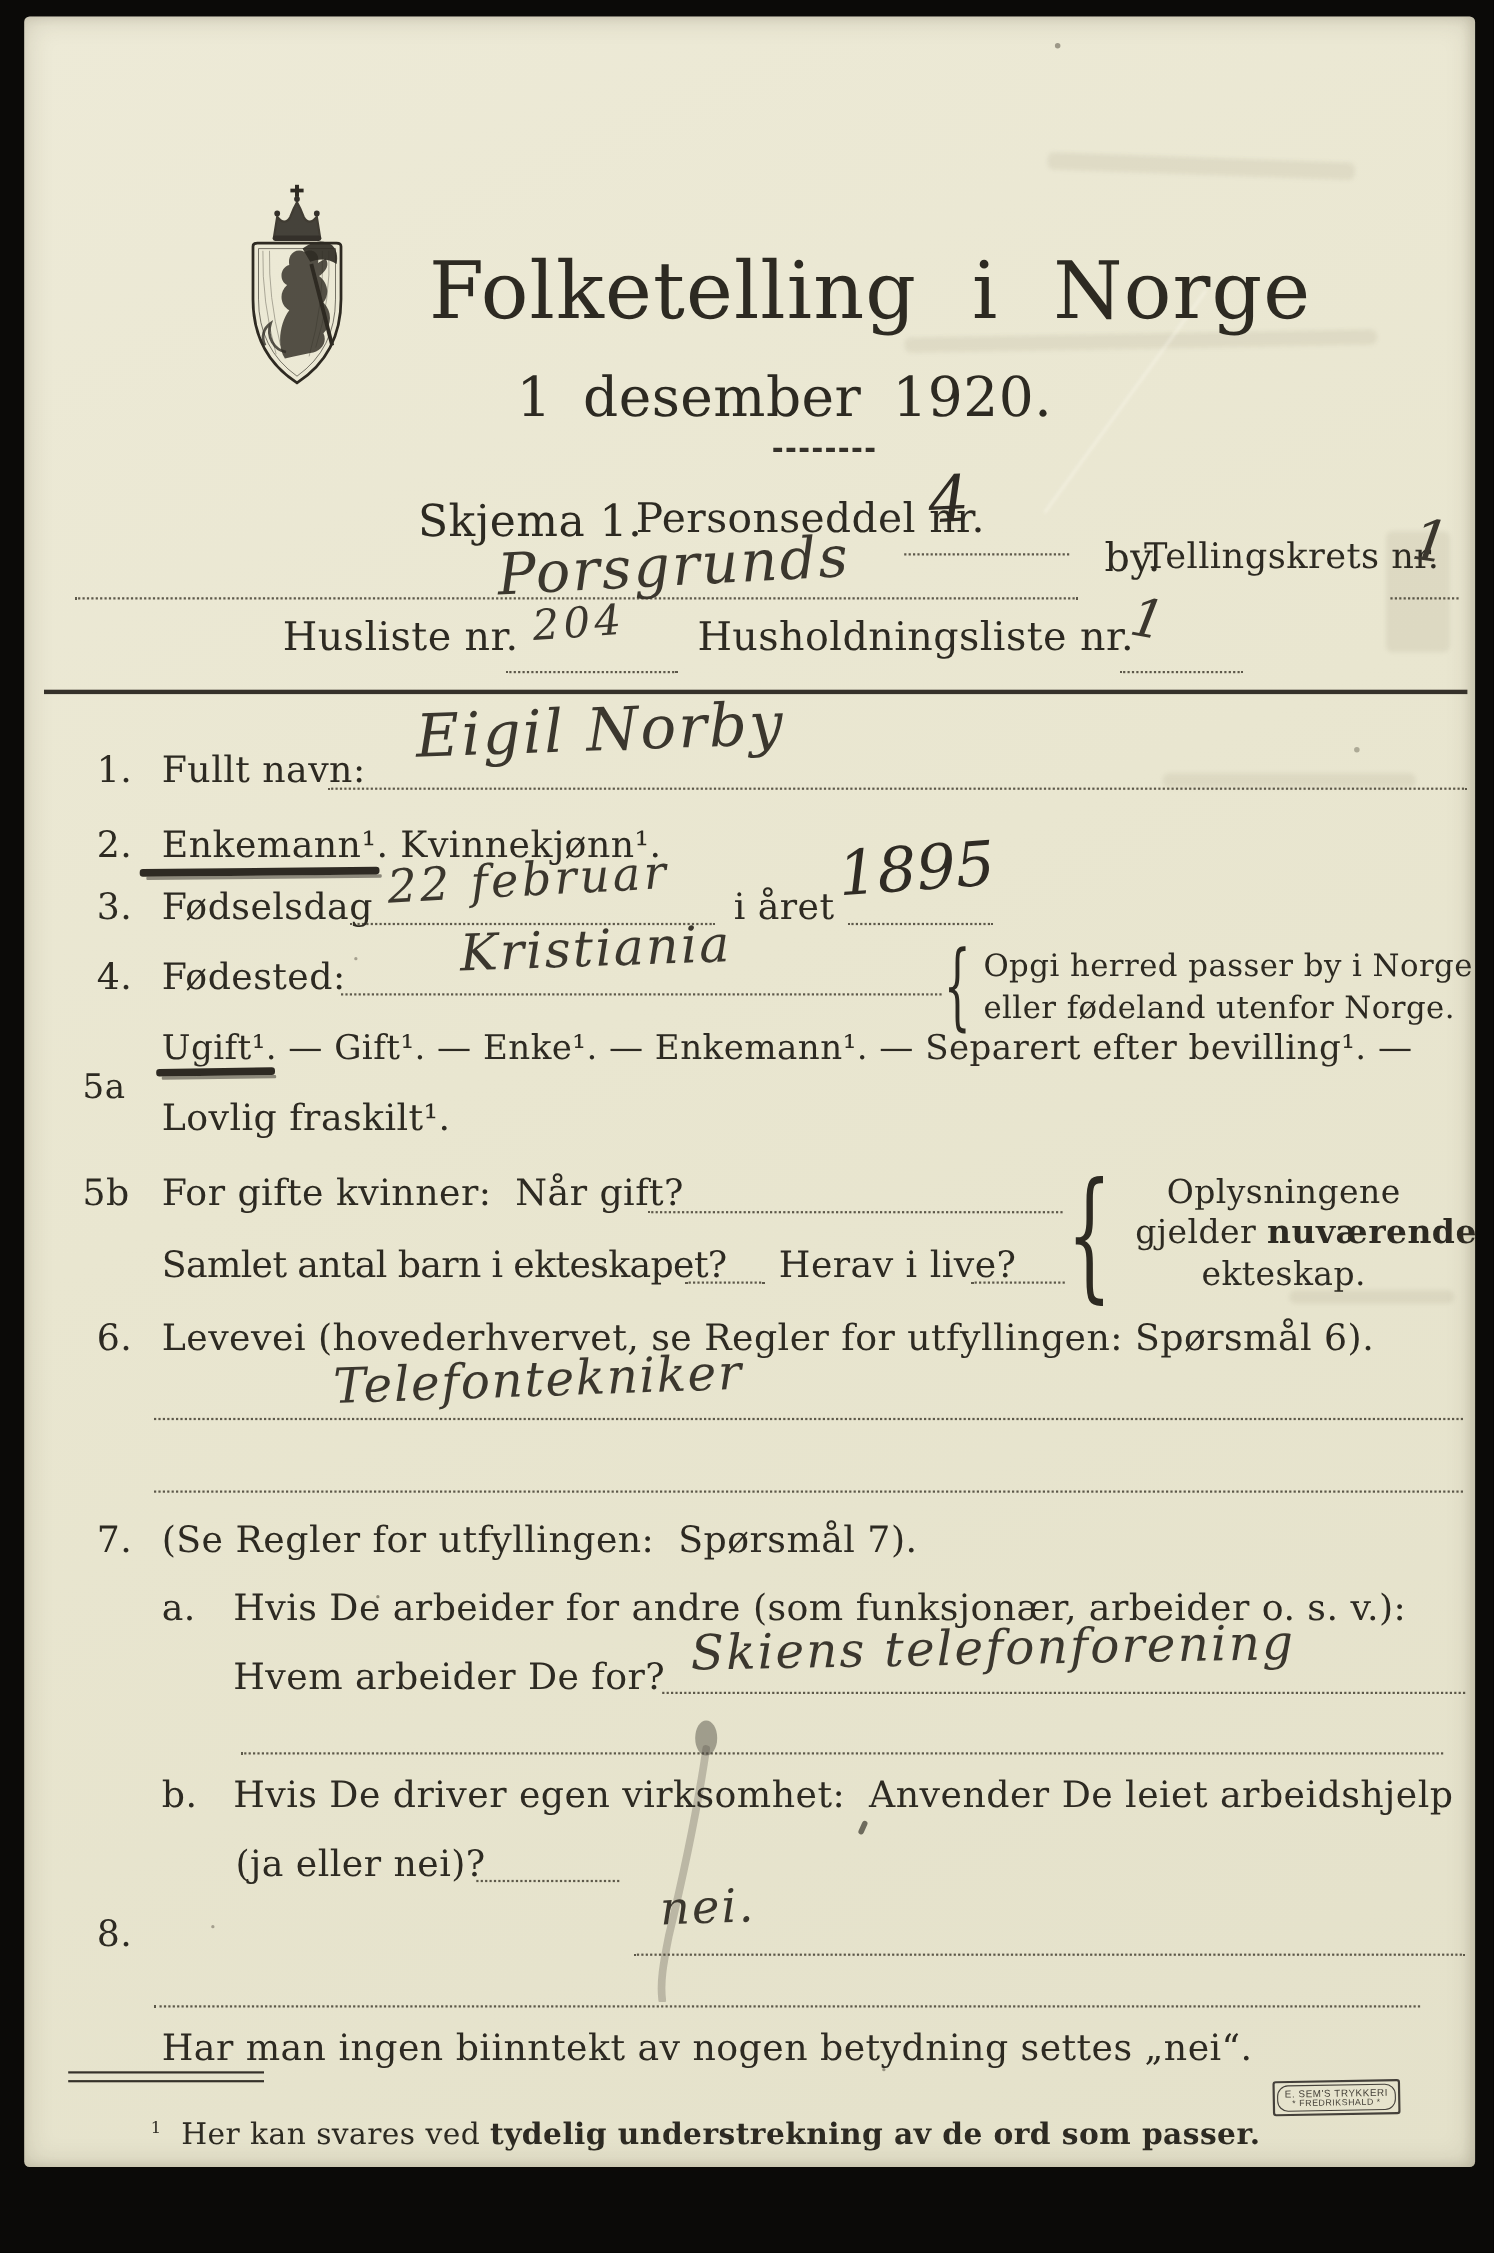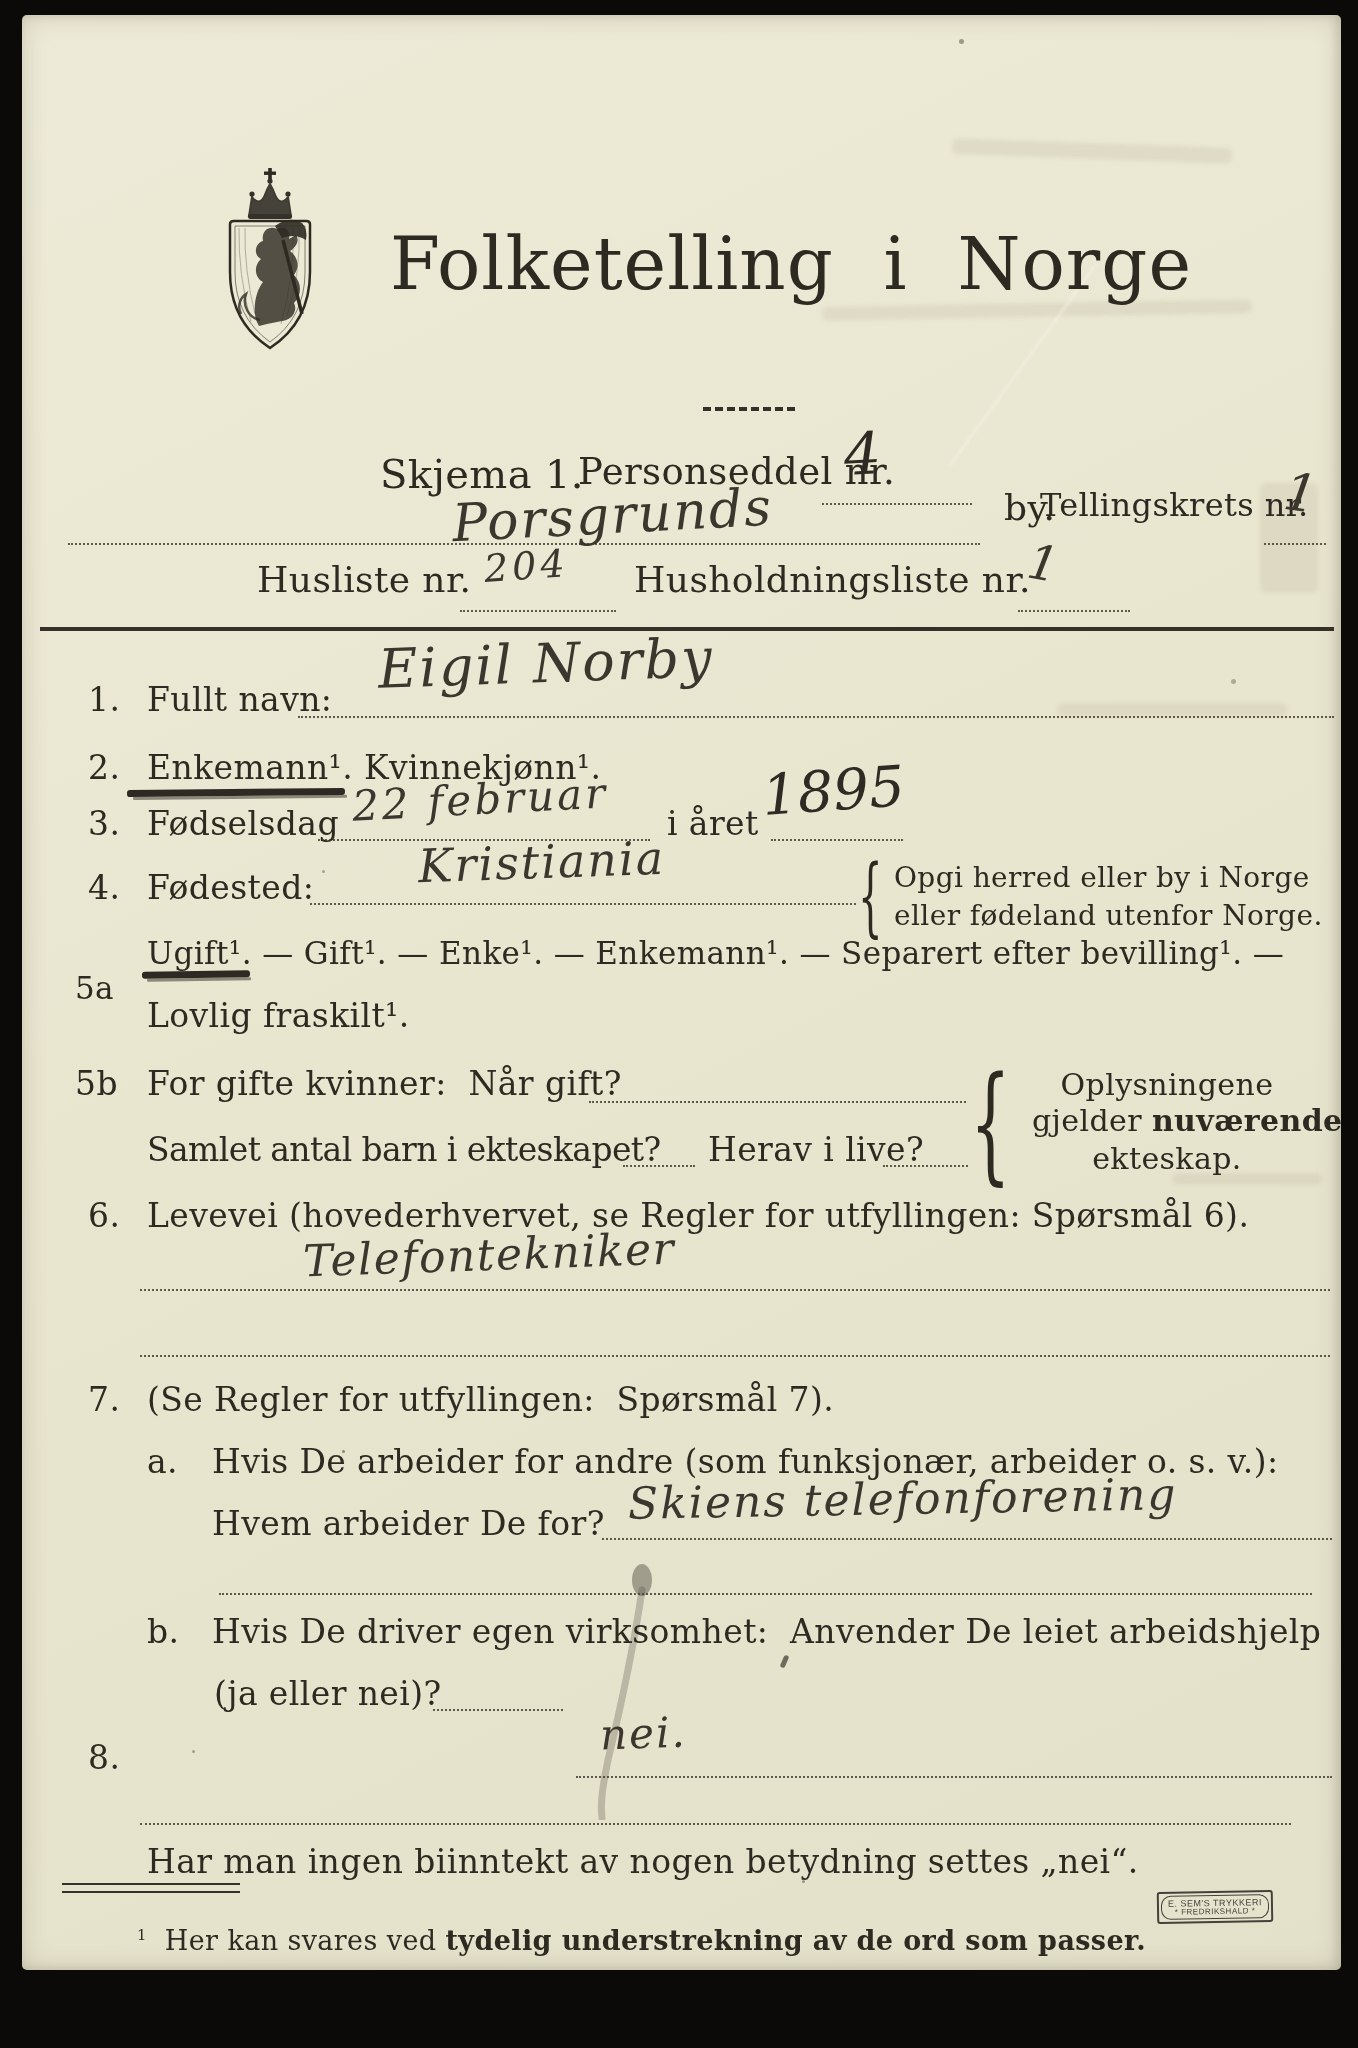--- a/index.html
+++ b/index.html
@@ -64,20 +64,21 @@
     </g>
     <g>
       <path d="M44,162 C36,150 40,128 48,118 C40,114 38,102 46,95 C38,91 40,79 48,77 C46,67 54,61 62,65 C70,61 76,67 74,75 L81,71 C85,77 81,83 75,87 C83,93 85,103 79,111 C87,119 87,131 79,139 C83,147 77,156 67,157 L52,160 Z" fill="#312d25" opacity=".82"></path>
       <path d="M45,156 C34,154 27,142 31,130 C25,134 22,142 26,150" stroke="#312d25" stroke-width="2.5" fill="none" opacity=".8"></path>
       <line x1="68" y1="76" x2="87" y2="150" stroke="#2e2a22" stroke-width="3.5"></line>
       <path d="M60,62 Q75,51 87,59 Q93,65 91,76 Q80,69 67,74 Z" fill="#2e2a22" opacity=".9"></path>
     </g>
   </svg>
 
   <div class="printed" style="left:368px;top:212px;width:760px;text-align:center;font-size:72px;word-spacing:26px;letter-spacing:1px;">Folketelling i Norge</div>
+  <div class="printed" style="left:311px;top:320px;width:760px;text-align:center;font-size:50px;word-spacing:12px;">1 desember 1920.</div>
   <div style="position:absolute;left:681px;top:392px;width:92px;border-top:4px dashed #35312a;"></div>
 
   <div class="printed" style="left:358px;top:438px;font-size:40px;">Skjema 1.</div>
   <div class="printed" style="left:556px;top:438px;font-size:37px;">Personseddel nr.</div>
   <div class="dot" style="left:800px;top:488px;width:150px;"></div>
   <div class="hand" style="left:822px;top:410px;font-size:58px;color:#2f2b24;transform:rotate(-3deg);">4</div>
 
   <div class="hand" style="left:430px;top:474px;font-size:52px;letter-spacing:2px;transform:rotate(-3deg);">Porsgrunds</div>
   <div class="dot" style="left:46px;top:528px;width:912px;"></div>
   <div class="printed" style="left:950px;top:474px;font-size:36px;margin-left:32px;">by.</div>
@@ -109,21 +110,21 @@
   <div class="hand" style="left:330px;top:764px;font-size:42px;letter-spacing:3px;transform:rotate(-3deg);">22 februar</div>
   <div class="printed" style="left:645px;top:792px;font-size:33px;">i året</div>
   <div class="dot" style="left:749px;top:824px;width:132px;"></div>
   <div class="hand" style="left:740px;top:748px;font-size:56px;color:#2f2b24;transform:rotate(-4deg);">1895</div>
 
   <div class="printed" style="left:66px;top:856px;font-size:33px;">4.</div>
   <div class="printed" style="left:125px;top:856px;font-size:33px;">Fødested:</div>
   <div class="dot" style="left:288px;top:888px;width:546px;"></div>
   <div class="hand" style="left:396px;top:824px;font-size:46px;letter-spacing:2px;transform:rotate(-2deg);">Kristiania</div>
   <div class="brace" style="left:836px;top:838px;font-size:86px;transform:scaleX(.45);transform-origin:left top;">{</div>
-  <div class="printed" style="left:872px;top:848px;font-size:28px;">Opgi herred eller by i Norge</div>
+  <div class="printed" style="left:872px;top:848px;font-size:28px;">Opgi herred passer by i Norge</div>
   <div class="printed" style="left:872px;top:886px;font-size:28px;">eller fødeland utenfor Norge.</div>
 
   <div class="printed" style="left:53px;top:922px;font-size:31px;margin-top:35px;">5a</div>
   <div class="printed" style="left:125px;top:922px;font-size:31px;">Ugift¹. — Gift¹. — Enke¹. — Enkemann¹. — Separert efter bevilling¹. —</div>
   <div class="uline" style="left:120px;top:956px;width:108px;height:7px;transform:rotate(-.8deg);box-shadow:3px 5px 0 -2px rgba(46,42,35,.5);"></div>
   <div class="printed" style="left:125px;top:984px;font-size:33px;">Lovlig fraskilt¹.</div>
 
   <div class="printed" style="left:53px;top:1052px;font-size:33px;">5b</div>
   <div class="printed" style="left:125px;top:1052px;font-size:33px;">For gifte kvinner:  Når gift?</div>
   <div class="dot" style="left:567px;top:1086px;width:377px;"></div>

